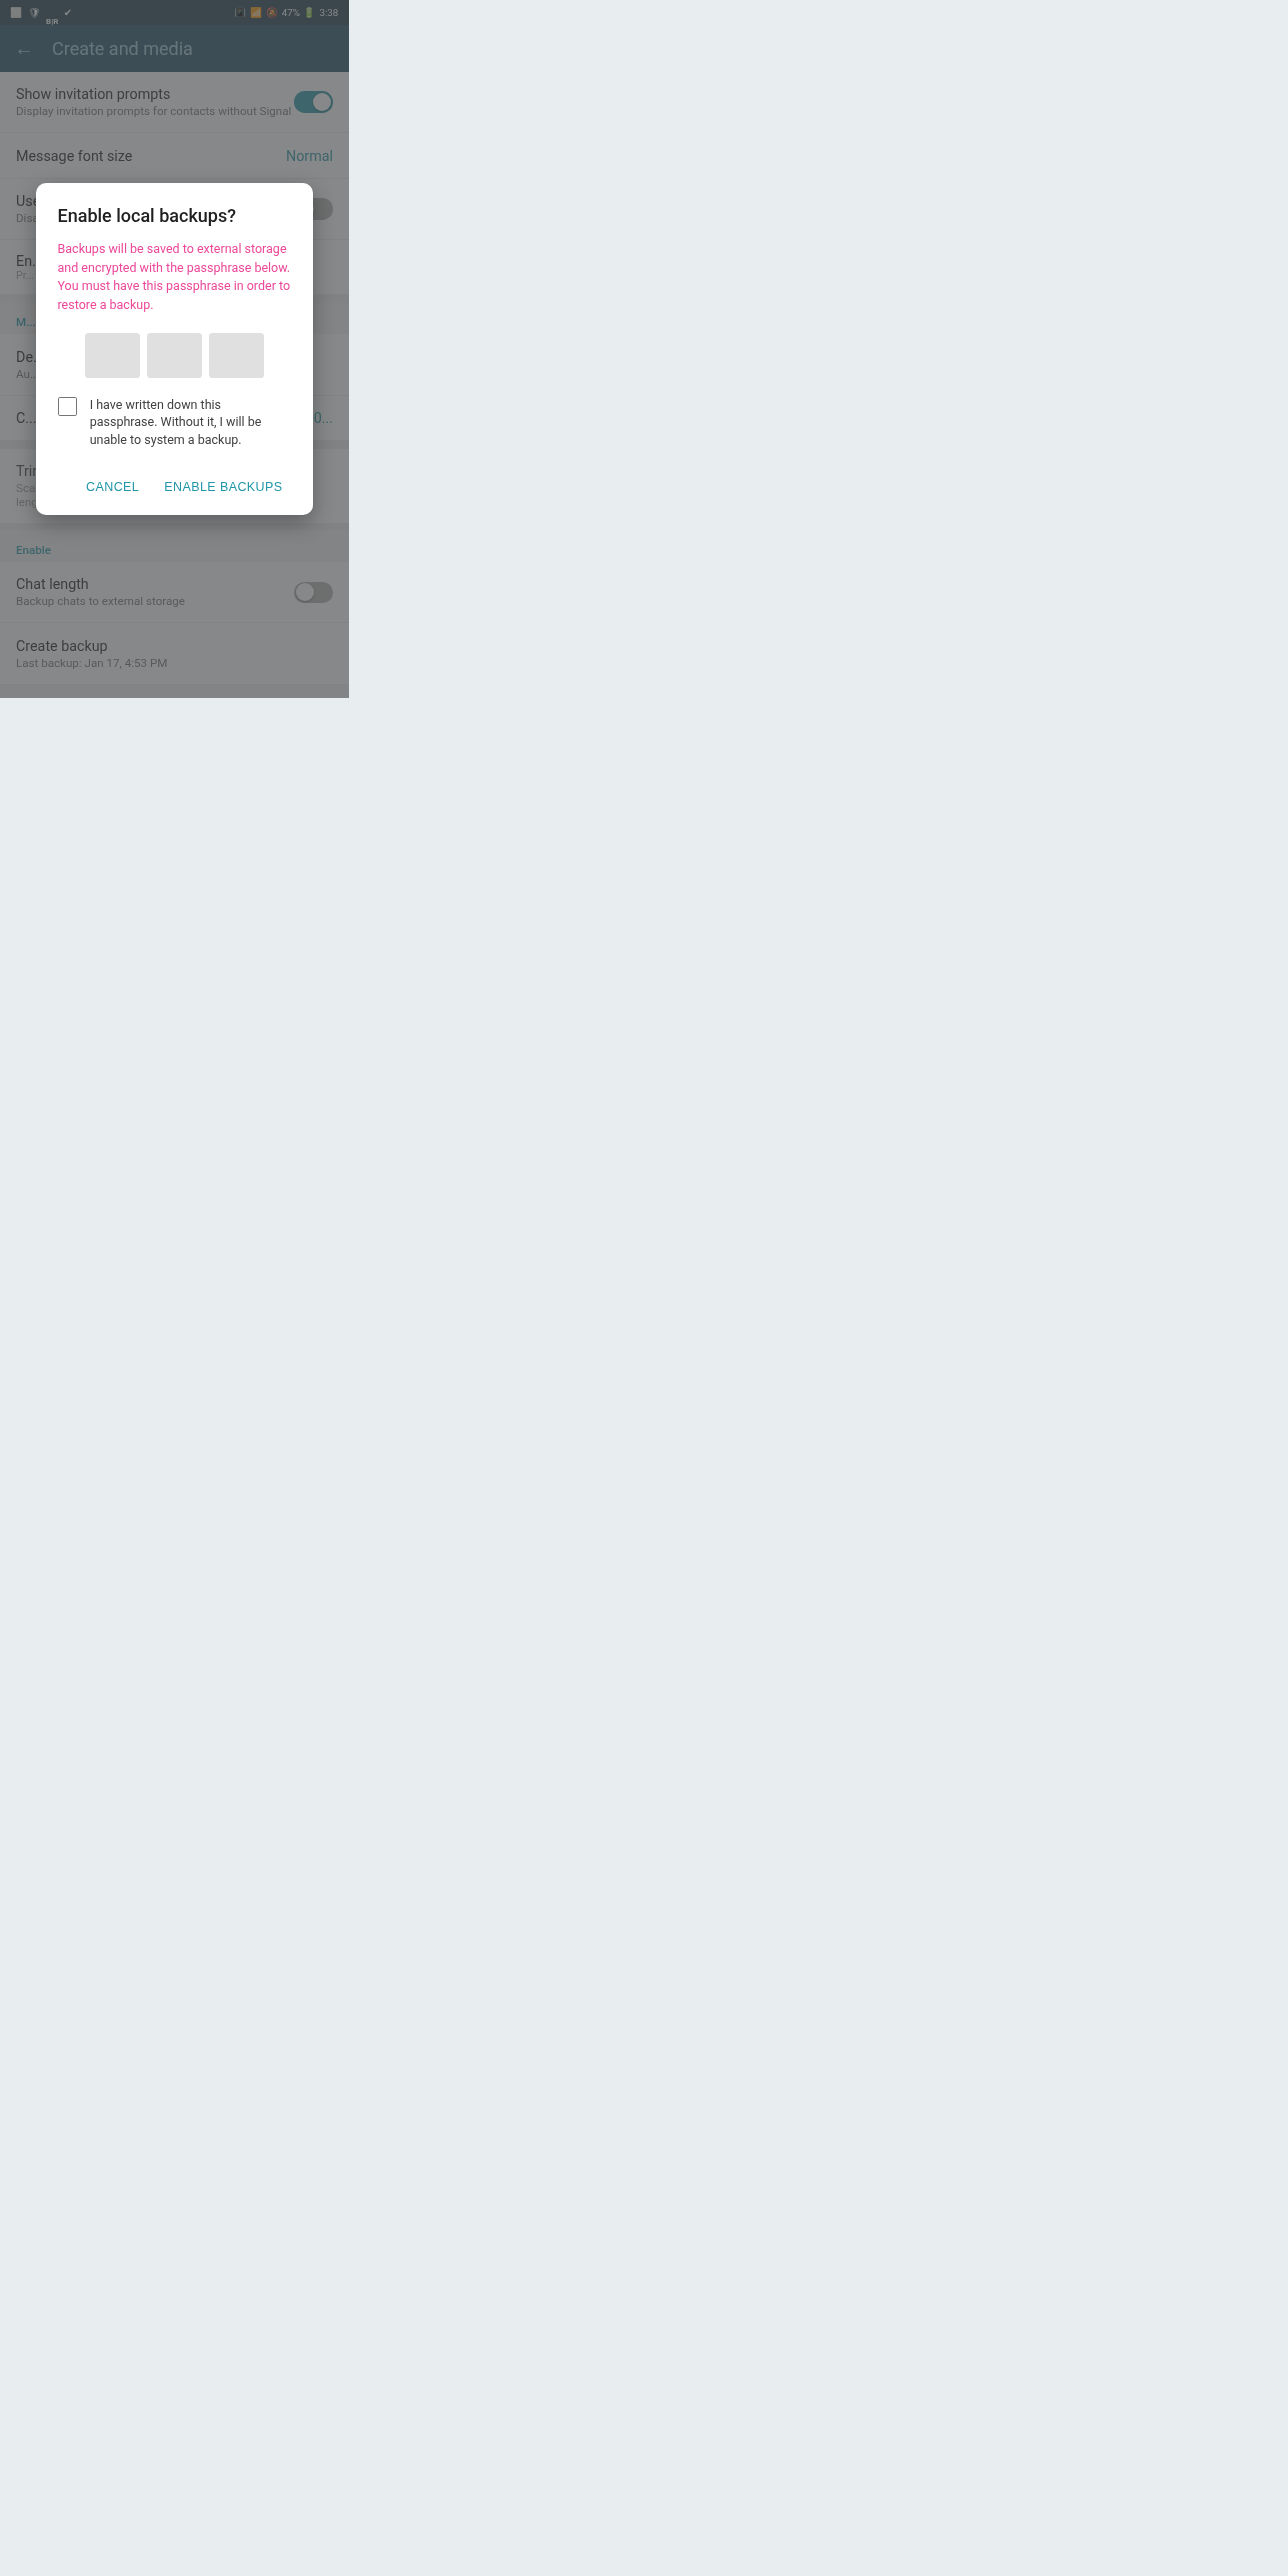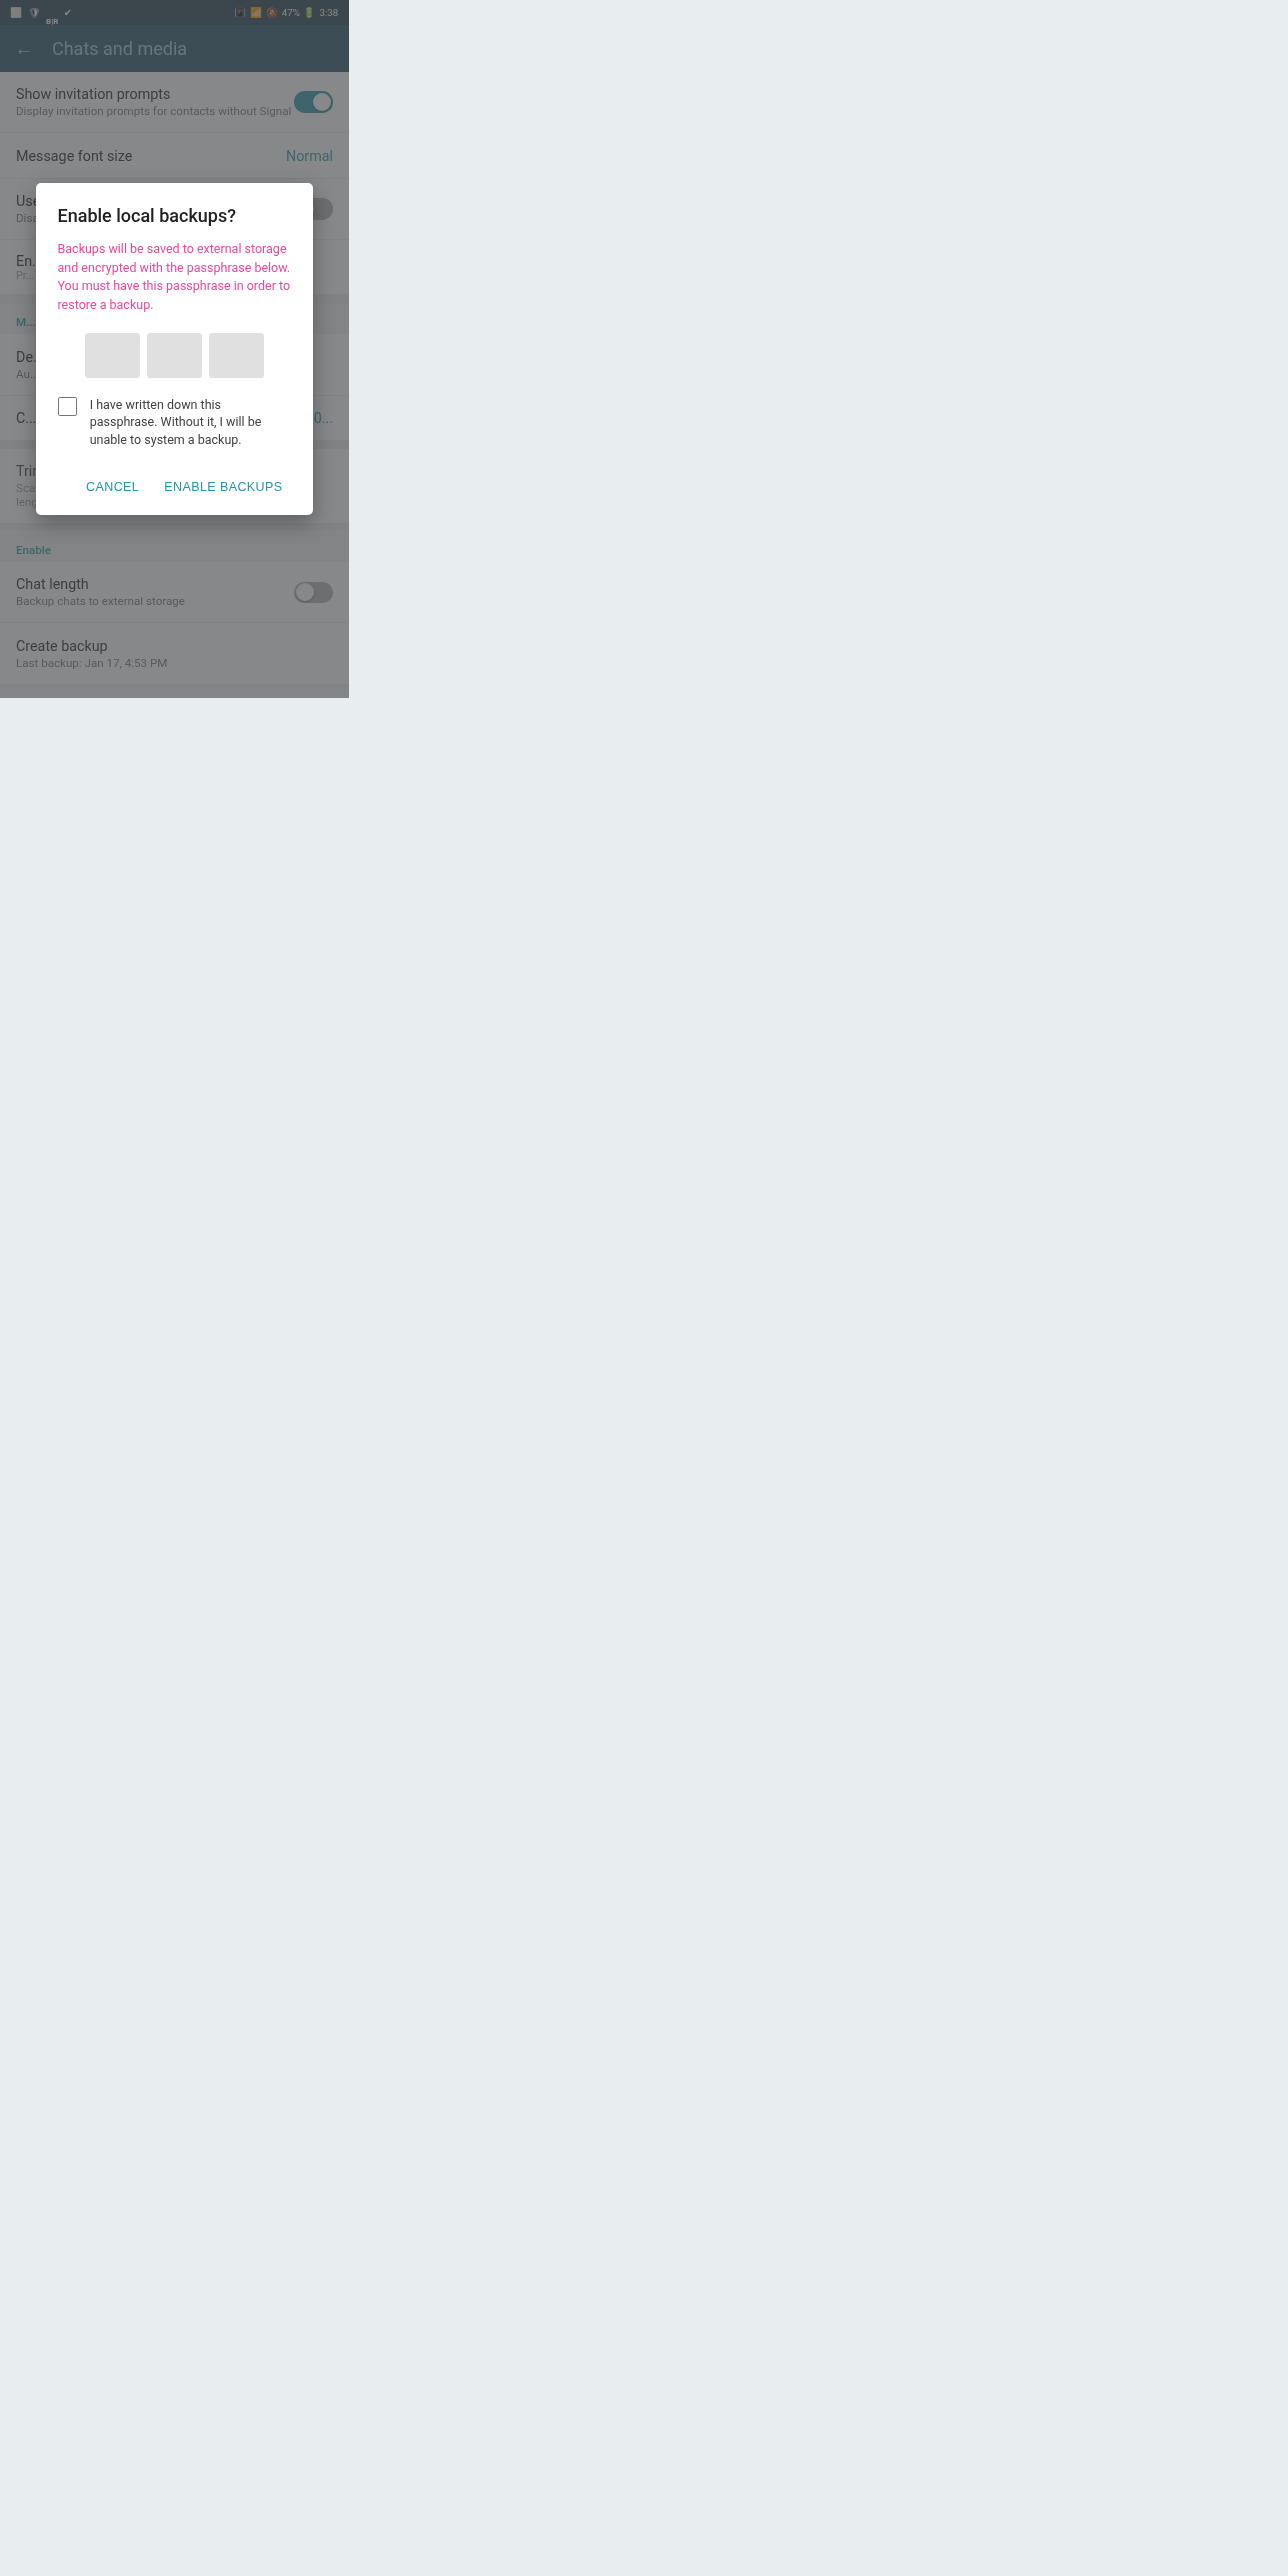--- a/index.html
+++ b/index.html
@@ -197,21 +197,21 @@
       background: rgba(0,0,0,0.45);
       z-index: 10;
       display: flex;
       align-items: center;
       justify-content: center;
     }
 
     
     .dialog {
       background: white;
-      border-radius: 5px;
+      border-radius: 10px;
       width: 277px;
       padding: 21.5px 21.5px 14.3px;
       box-shadow: 0 7.2px 21.5px rgba(0,0,0,0.3);
       z-index: 20;
     }
 
     .dialog-title {
       font-size: 18px;
       font-weight: 500;
       color: #212121;
@@ -317,21 +317,21 @@
         <span>📶</span>
         <span>🔕</span>
         <span>47%</span>
         <span>🔋</span>
         <span>3:38</span>
       </div>
     </div>
 
     <div class="toolbar">
       <span class="back-arrow">←</span>
-      <span class="toolbar-title">Chats and media</span>
+      <span class="toolbar-title">Create and media</span>
     </div>
 
     <div class="settings-section">
 
       <div class="setting-item">
         <div class="setting-item-text">
           <div class="setting-label">Show invitation prompts</div>
           <div class="setting-sublabel">Display invitation prompts for contacts without Signal</div>
         </div>
         <div class="toggle on">

